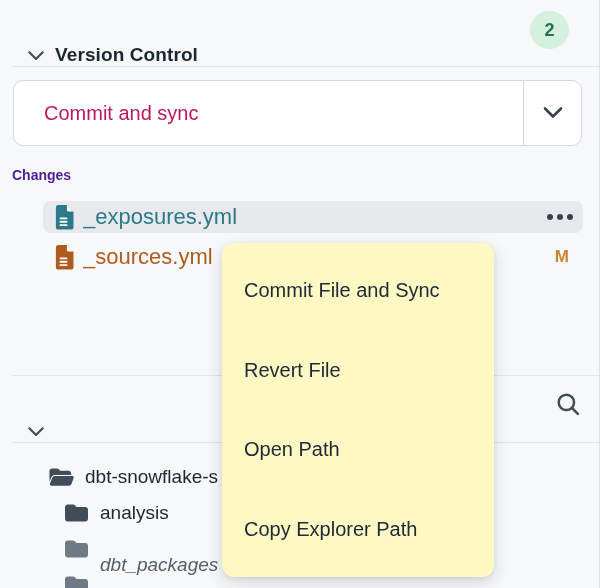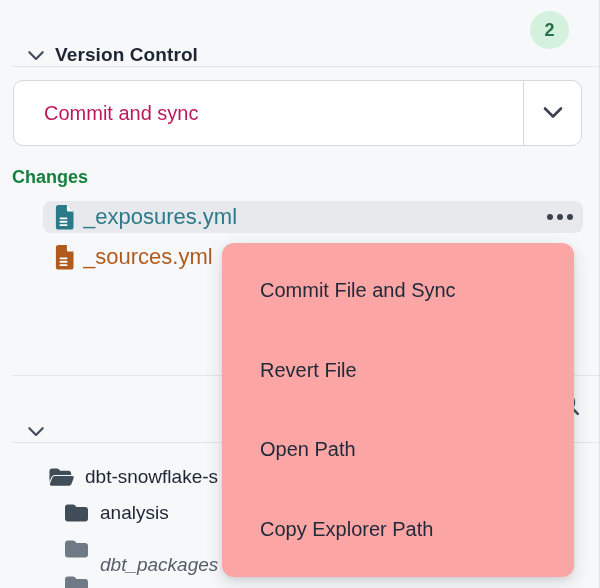--- a/index.html
+++ b/index.html
@@ -60,21 +60,21 @@
   }
   .commit-btn .caret-cell {
     width: 58px; border-left: 1px solid #d5d8dc;
     display: flex; align-items: center; justify-content: center;
   }
   .commit-btn .caret-cell .chev2 { width: 24px; height: 24px; color: #39424e; }
 
   
   .changes-label {
     position: absolute; left: 12px; top: 167px;
-    font-size: 18px; font-weight: 700; color: #15803d;
+    font-size: 14px; font-weight: 700; color: #4c1d95;
   }
   .file-row {
     position: absolute; left: 43px; width: 540px; height: 32px;
     border-radius: 8px;
     display: flex; align-items: center;
     padding: 0 8px 0 12px;
     cursor: pointer;
   }
   .file-row.selected { background: #e7e9ec; }
   .row-exposures { top: 201px; }
@@ -85,27 +85,27 @@
   .rust  { color: #b05a1e; }
   .ellipsis-btn { display: flex; gap: 4px; padding: 6px 2px; cursor: pointer; }
   .ellipsis-btn i { width: 6px; height: 6px; border-radius: 50%; background: #39424e; display: block; }
   .status-m {
     font-size: 17px; font-weight: 700; color: #cd8430; padding-right: 6px;
   }
 
   
   .context-menu {
     position: absolute; left: 222px; top: 243px;
-    width: 352px; height: 334px;
-    background: #fca5a5;
+    width: 272px; height: 334px;
+    background: #fef9c3;
     border-radius: 12px;
     box-shadow: 0 2px 5px rgba(25,35,50,.08), 0 6px 18px rgba(25,35,50,.14);
     z-index: 20;
     display: flex; flex-direction: column;
-    padding: 8px 16px;
+    padding: 8px 0;
   }
   .menu-item {
     flex: 1; display: flex; align-items: center;
     padding-left: 22px;
     font-size: 20px; color: #202b3a;
     cursor: pointer; white-space: nowrap;
   }
 
   
   .tree { position: absolute; left: 0; top: 459px; right: 0; }

